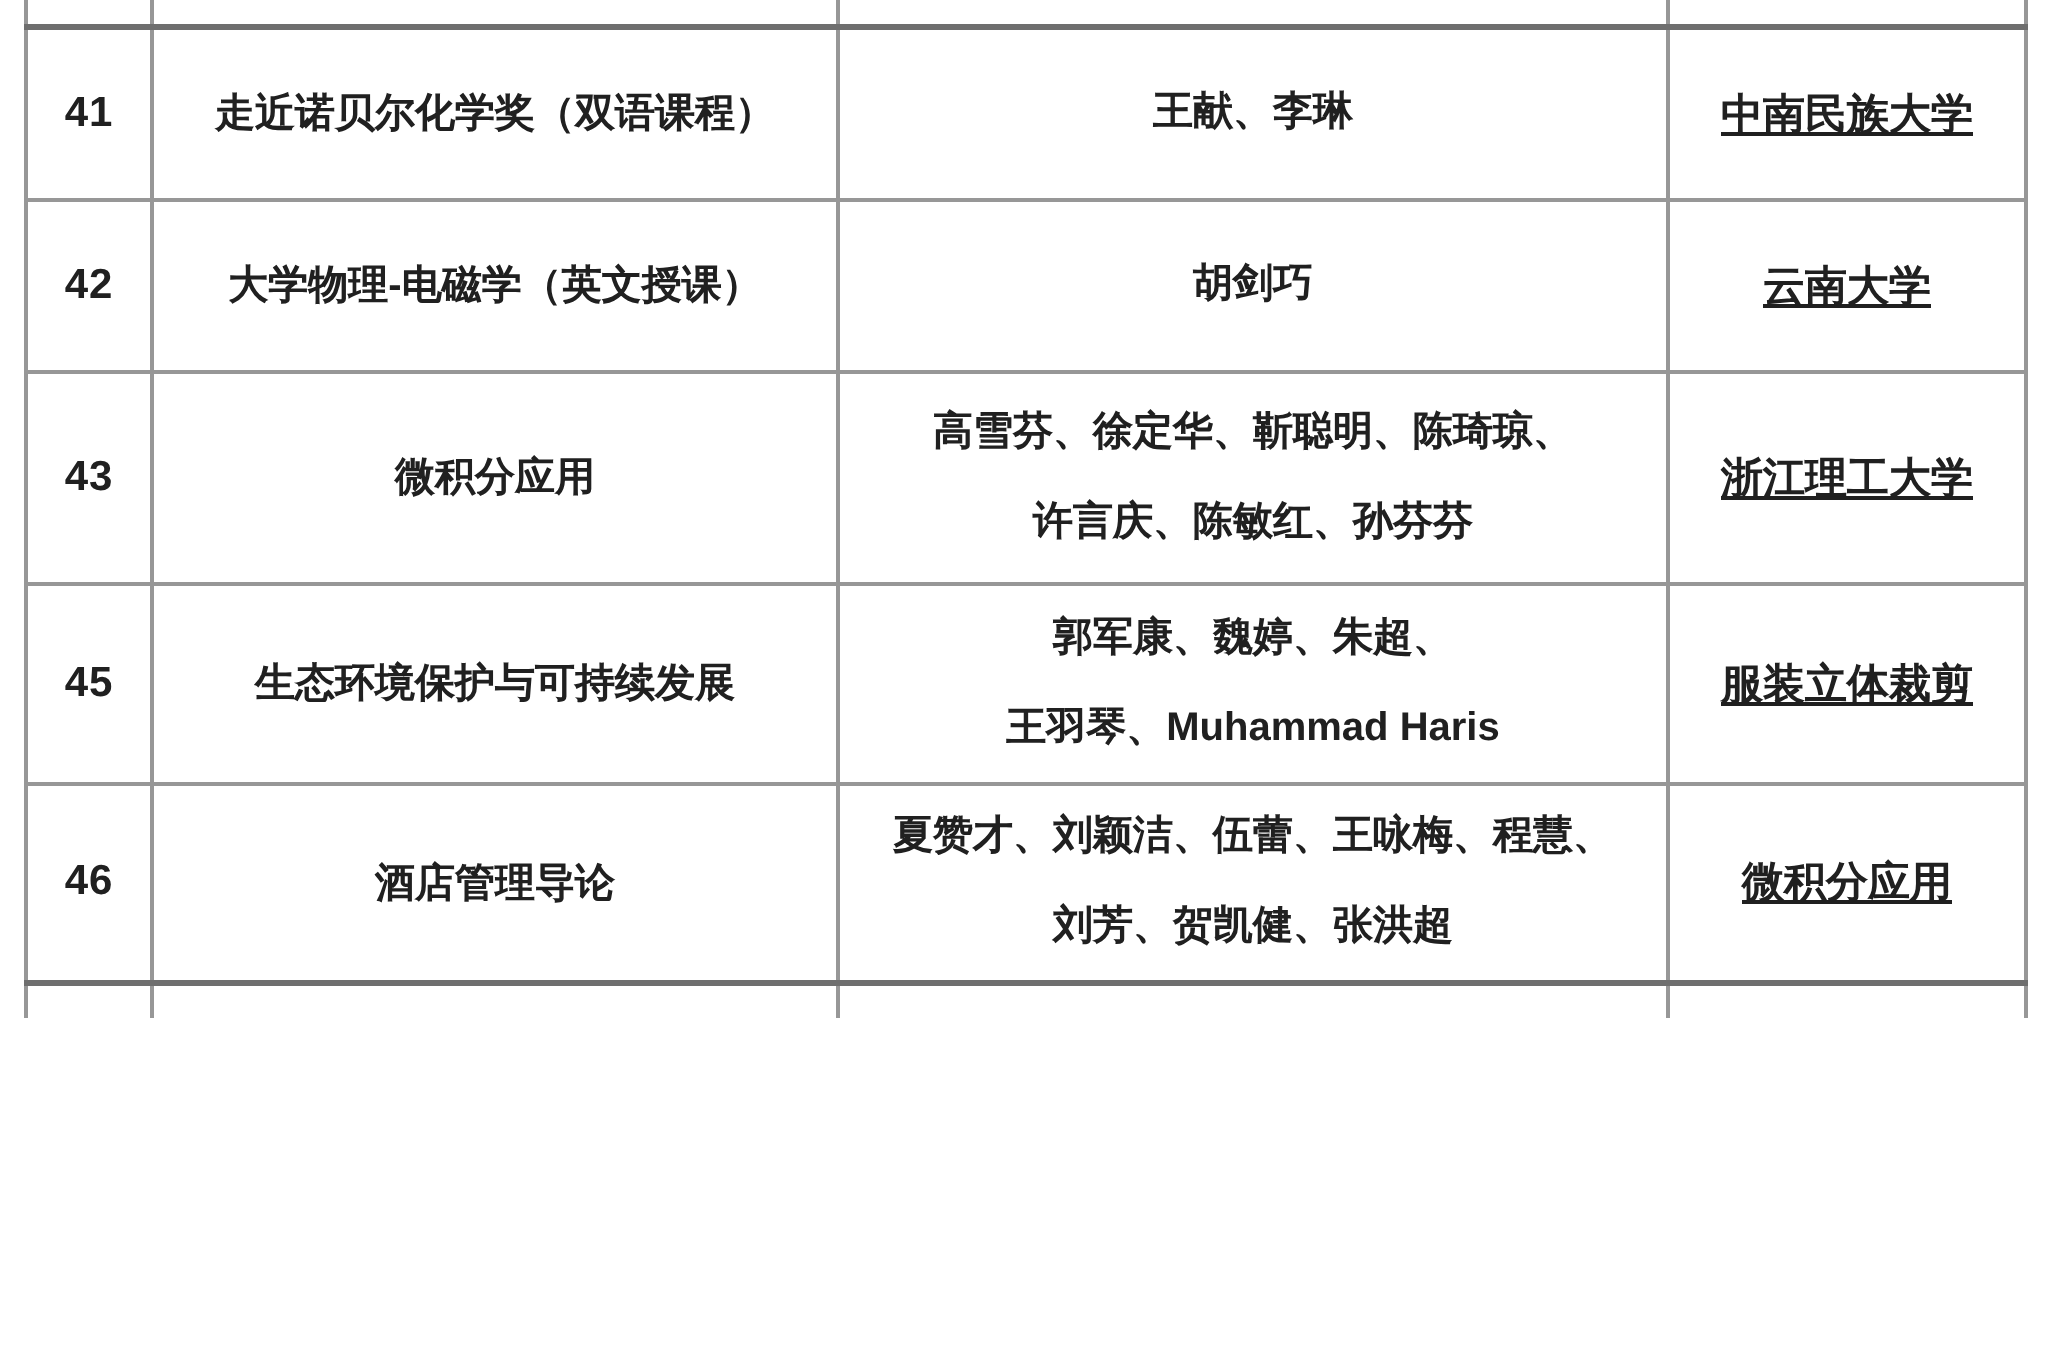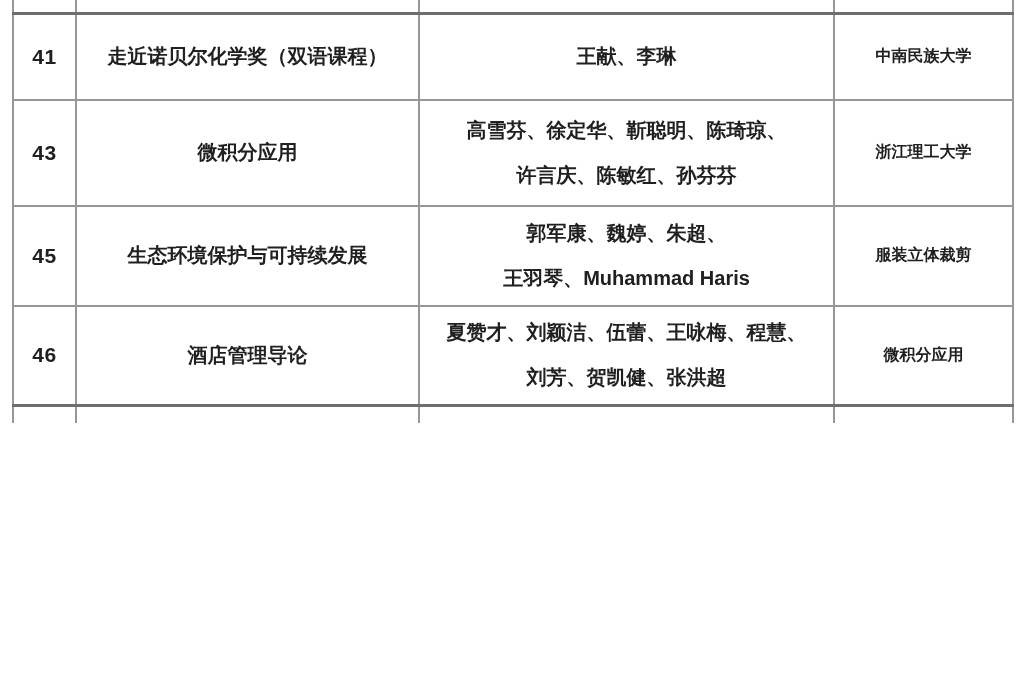--- a/index.html
+++ b/index.html
@@ -36,21 +36,21 @@
     overflow:hidden;
   }
   tr.partial-top td{border-top:none;height:12px;}
   tr.first-full td{border-top:3px solid #6e6e6e;}
   tr.partial-bottom td{border-bottom:none;border-top:3px solid #6e6e6e;height:16px;}
   tr.h86{height:86px;}
   tr.h100{height:100px;}
   tr.h106{height:106px;}
   td.no-cell{font-size:21px;letter-spacing:0.5px;}
   td.teachers-cell .tline{line-height:45px;min-height:0;}
-  td.univ-cell{font-size:16px;}
+  td.univ-cell{font-size:21px;text-decoration:underline;}
 </style>
 </head>
 <body>
 
 <div class="page">
   <div class="scan-wrap">
     <table class="doc-table">
       <colgroup>
         <col class="c-no">
           <col class="c-course">
@@ -69,20 +69,29 @@
         <tr class="first-full h86">
           <td class="no-cell">41</td>
           <td class="course-cell">走近诺贝尔化学奖（双语课程）</td>
           <td class="teachers-cell">
             <div class="tline">王献、李琳</div>
             <div class="tline"></div>
           </td>
           <td class="univ-cell">中南民族大学</td>
         </tr>
 
+        <tr class="h86">
+          <td class="no-cell">42</td>
+          <td class="course-cell">大学物理-电磁学（英文授课）</td>
+          <td class="teachers-cell">
+            <div class="tline">胡剑巧</div>
+            <div class="tline"></div>
+          </td>
+          <td class="univ-cell">云南大学</td>
+        </tr>
 
         <tr class="h106">
           <td class="no-cell">43</td>
           <td class="course-cell">微积分应用</td>
           <td class="teachers-cell">
             <div class="tline">高雪芬、徐定华、靳聪明、陈琦琼、</div>
             <div class="tline">许言庆、陈敏红、孙芬芬</div>
           </td>
           <td class="univ-cell">浙江理工大学</td>
         </tr>

